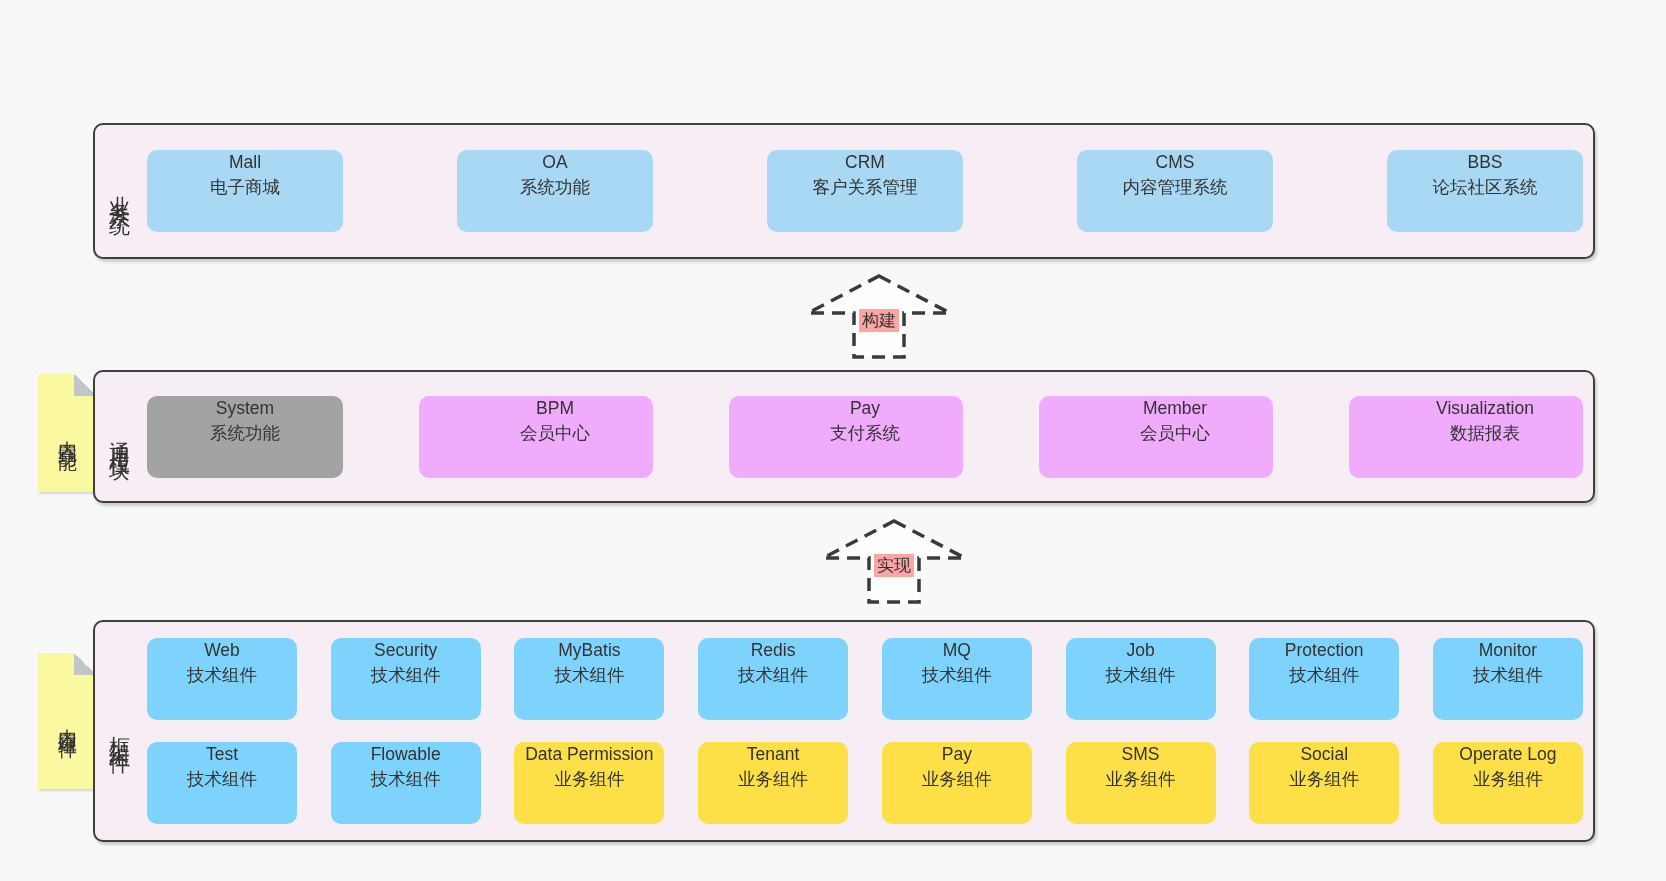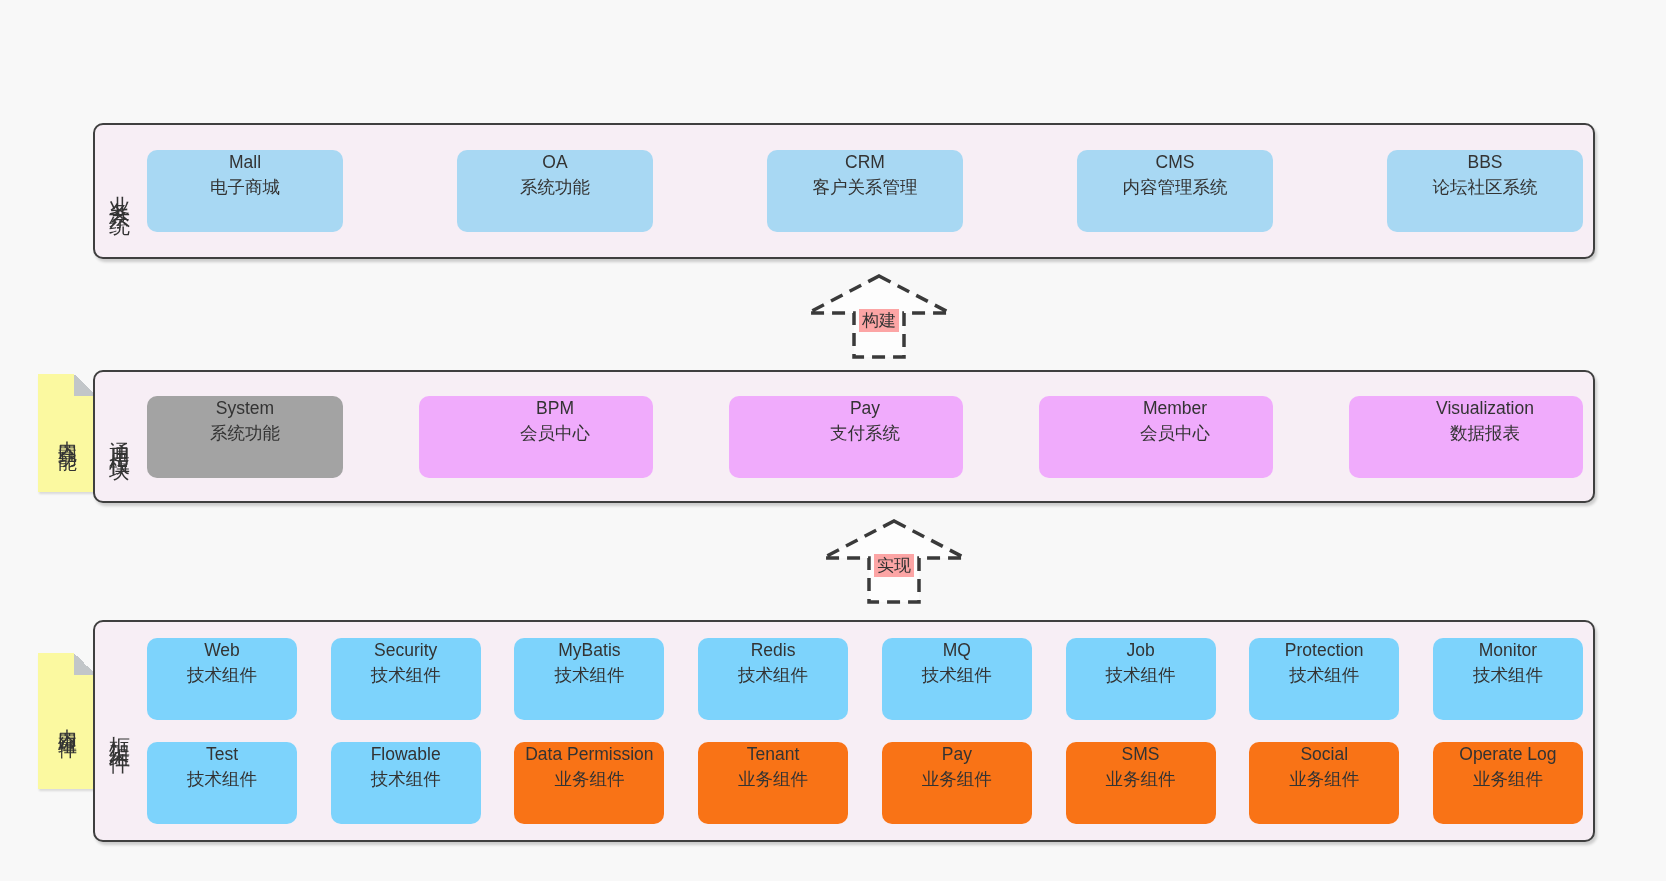--- a/index.html
+++ b/index.html
@@ -50,21 +50,21 @@
     border-radius:10px;
     display:flex;flex-direction:column;align-items:center;justify-content:flex-start;
     text-align:center;line-height:1.45;font-size:17.5px;color:#333;
   }
   .box.lg{width:196px;height:82px;}
   .box.sm{width:150px;height:82px;}
   .blue{background:#a8d8f3;}
   .red{background:#a3a3a3;}
   .pink{background:#f0abfc;padding-left:38px;}
   .green{background:#7dd3fc;}
-  .lightgreen{background:#f97316;}
+  .lightgreen{background:#fde047;}
 
   
   .note{
     position:absolute;left:38px;width:58px;
     background:#fbf9a0;
     display:flex;align-items:center;justify-content:center;
     font-size:19px;color:#333;
     box-shadow:1px 2px 2px rgba(0,0,0,0.12);
     z-index:0;
   }

